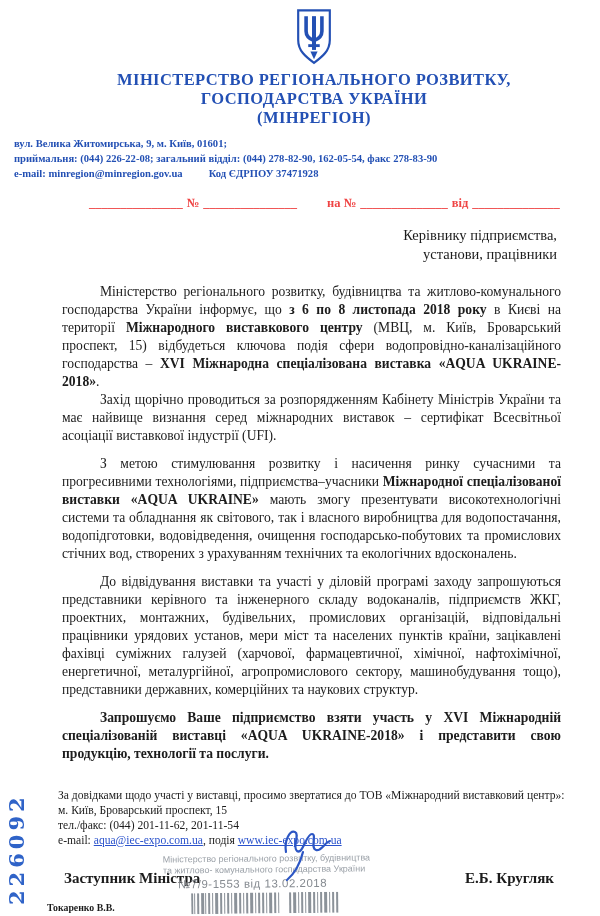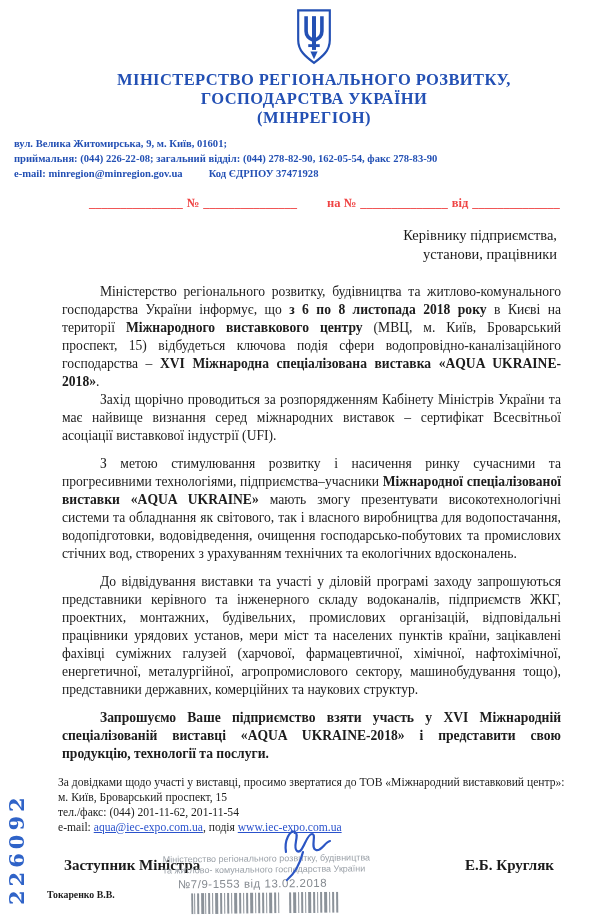--- a/index.html
+++ b/index.html
@@ -42,21 +42,21 @@
   
   .letter-body{margin:19px 53px 0 48px;}
   .para{
     margin:0;text-align:justify;text-indent:38px;
     font-size:13.6px;line-height:18px;
   }
   .para.spaced{margin-top:10px;}
   .para.allbold{font-weight:bold;}
   
   .contact{
-    margin:12px 40px 0 44px;
+    margin:25px 40px 0 44px;
     font-size:11.6px;line-height:1.3;
   }
   .contact a{color:#2a52cc;text-decoration:underline;}
   
   .sig-row{
     display:flex;justify-content:space-between;
     margin:22px 60px 0 50px;
     font-weight:bold;font-size:15px;gap:40px;
   }
   

